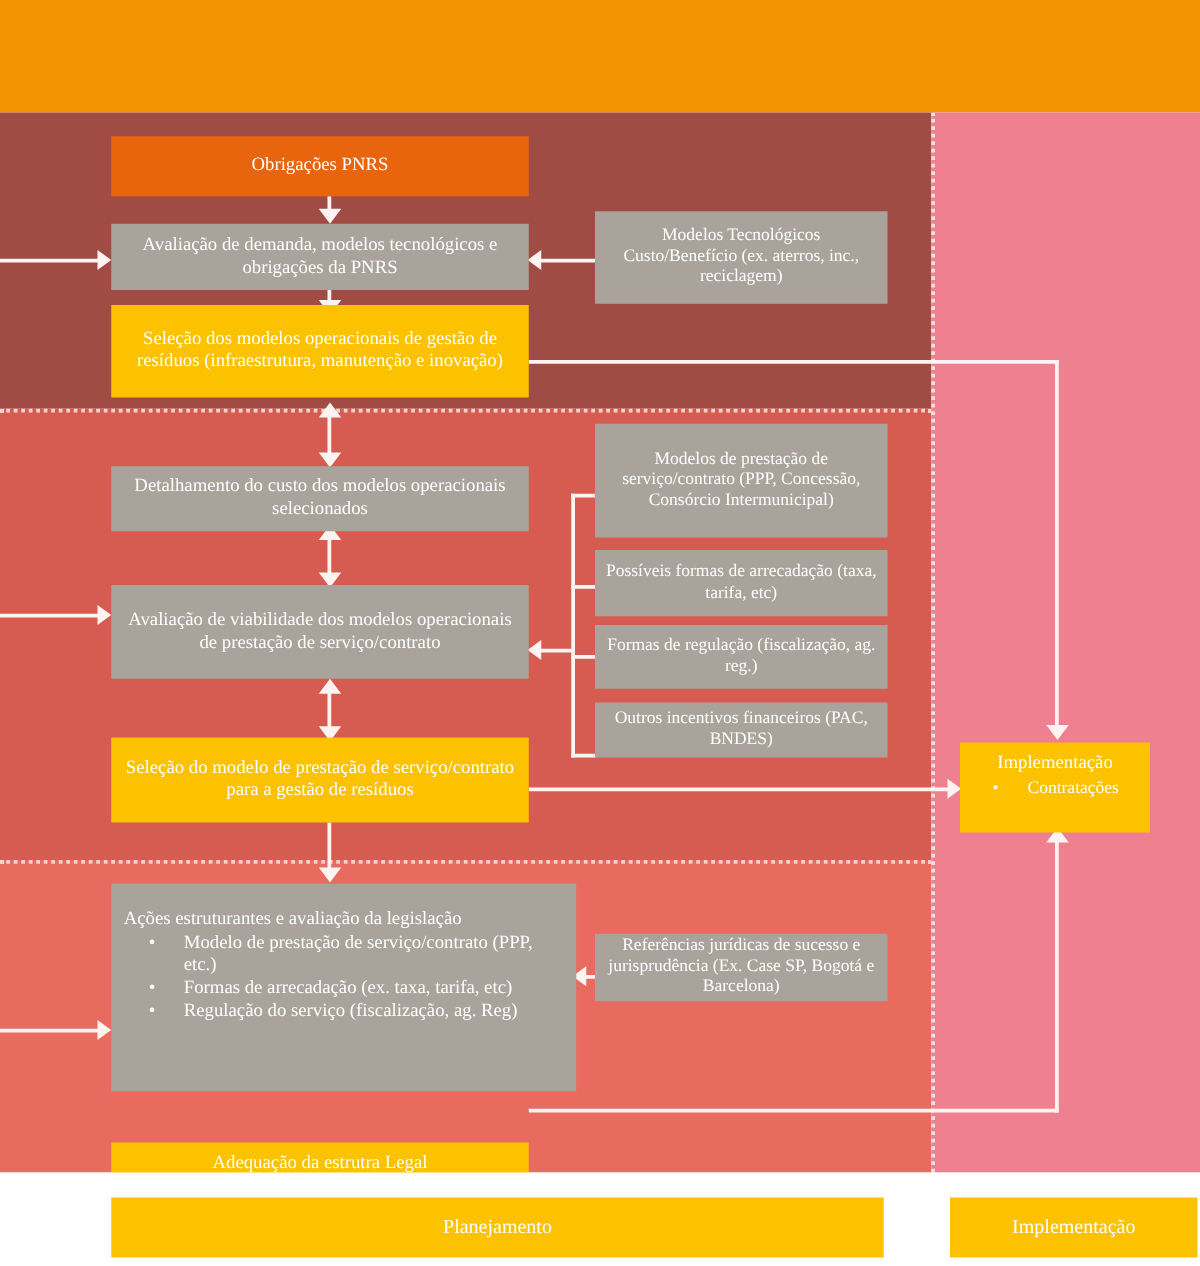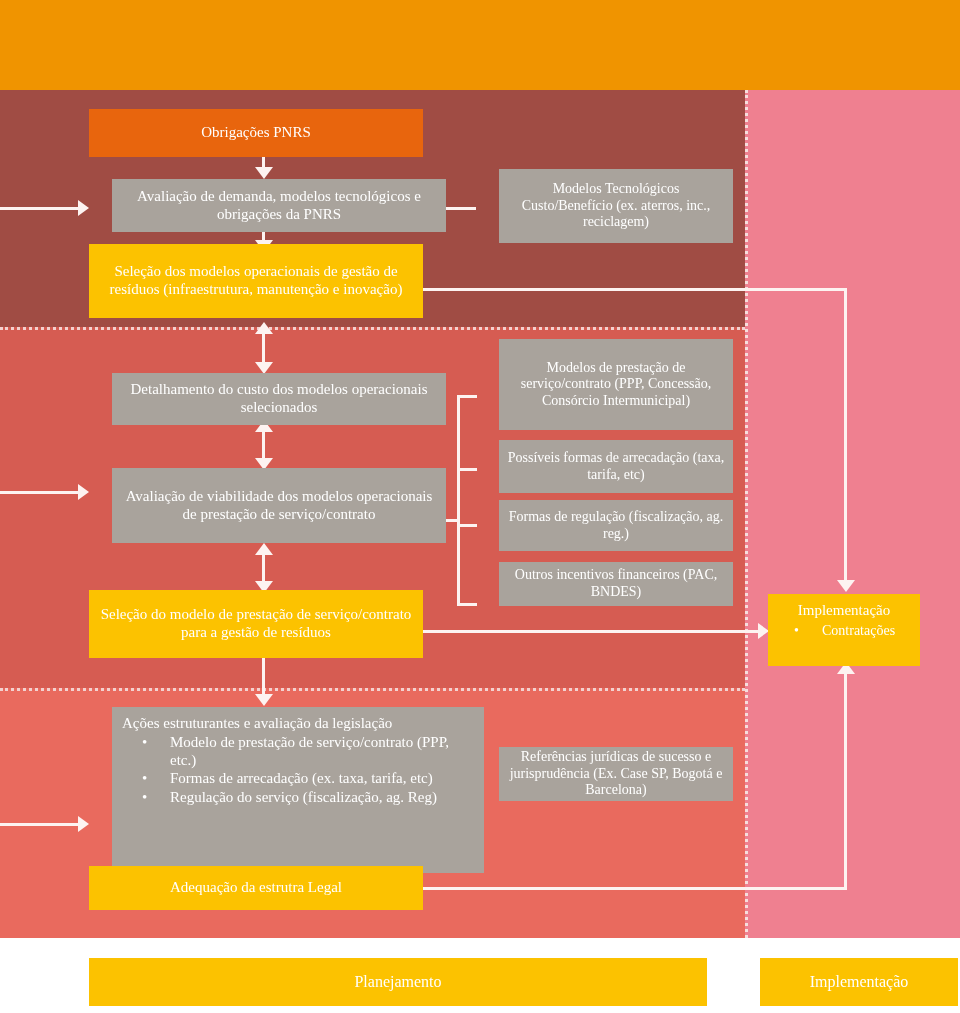--- a/index.html
+++ b/index.html
@@ -16,21 +16,21 @@
   #footer-white{left:0;top:938px;width:960px;height:75px;background:#ffffff;}
 
   
   .dotted-h{position:absolute;left:0;width:745px;height:0;border-top:3px dotted #f2d2d0;}
   .dotted-v{position:absolute;top:90px;width:0;height:848px;border-left:3px dotted #f6dedd;}
 
   
   .box{position:absolute;box-sizing:border-box;display:flex;flex-direction:column;
        align-items:center;justify-content:center;text-align:center;color:#ffffff;
        line-height:1.18;padding:4px 8px;}
-  .gray{background:#a9a39c;margin-left:23px;}
+  .gray{background:#a9a39c;}
   .yellow{background:#fcc200;}
   .orange{background:#e8650d;}
   .box-left{text-align:left;align-items:flex-start;justify-content:flex-start;}
 
   .bullets{margin:0;padding:0 0 0 14px;list-style:none;}
   .bullets li{position:relative;padding-left:34px;line-height:1.22;}
   .bullets li:before{content:"\2022";position:absolute;left:6px;top:0;}
 
   
   .ln{position:absolute;background:#fdf3f1;}
@@ -163,34 +163,34 @@
     <span>Outros incentivos financeiros (PAC, BNDES)</span>
   </div>
 
   <div class="box yellow box-left" style="left:768px;top:594px;width:152px;height:72px;font-size:14px;padding:8px 6px;">
     <div style="width:100%;text-align:center;font-size:15px;">Implementação</div>
     <ul class="bullets" style="font-size:14px;margin-top:2px;">
       <li>Contratações</li>
     </ul>
   </div>
 
-  <div class="box gray box-left" style="left:89px;top:707px;width:372px;height:166px;font-size:15px;padding:8px 10px;">
+  <div class="box gray box-left" style="left:89px;top:707px;width:372px;height:166px;font-size:15px;padding:20px 10px;">
     <div>Ações estruturantes e avaliação da legislação</div>
     <ul class="bullets">
       <li>Modelo de prestação de serviço/contrato (PPP, etc.)</li>
       <li>Formas de arrecadação (ex. taxa, tarifa, etc)</li>
       <li>Regulação do serviço (fiscalização, ag. Reg)</li>
     </ul>
   </div>
 
   <div class="box gray" style="left:476px;top:747px;width:234px;height:54px;font-size:14px;">
     <span>Referências jurídicas de sucesso e jurisprudência (Ex. Case SP, Bogotá e Barcelona)</span>
   </div>
 
-  <div class="box yellow" style="left:89px;top:866px;width:334px;height:44px;font-size:15px;">
+  <div class="box yellow" style="left:89px;top:914px;width:334px;height:33px;font-size:15px;">
     <span>Adequação da estrutra Legal</span>
   </div>
 
   <div class="band" id="footer-white"></div>
   <div class="footer-bar" style="left:89px;top:958px;width:618px;height:48px;">
     <span>Planejamento</span>
   </div>
   <div class="footer-bar" style="left:760px;top:958px;width:198px;height:48px;">
     <span>Implementação</span>
   </div>

